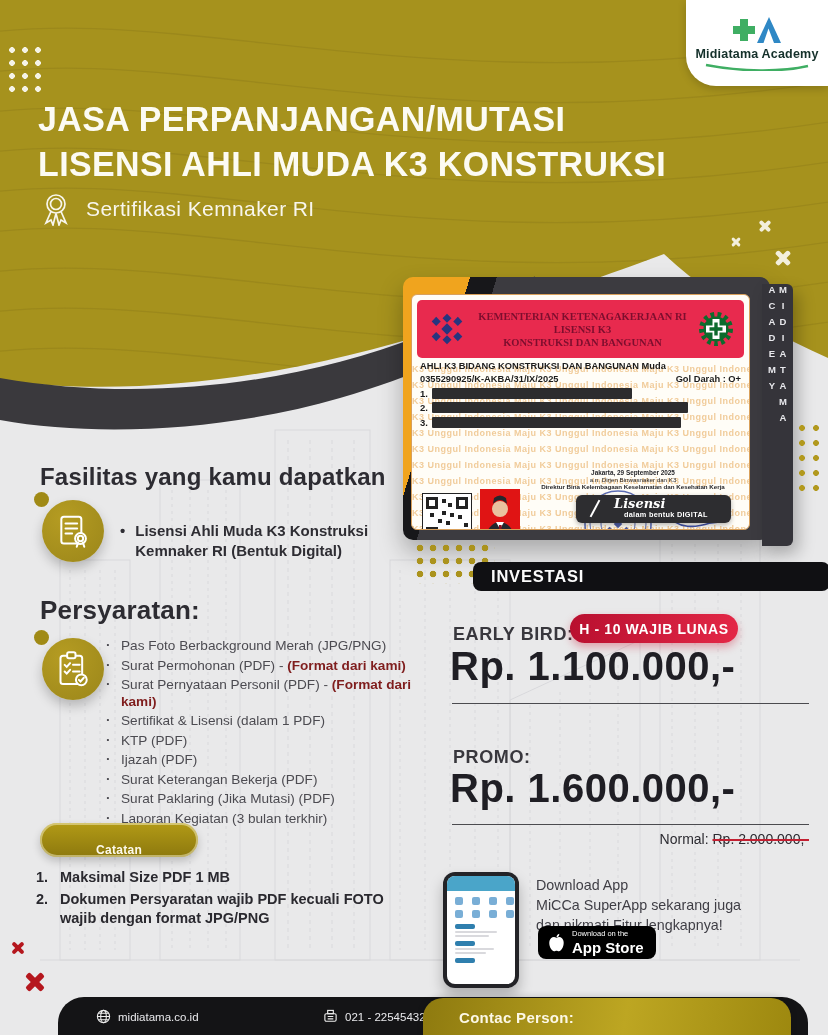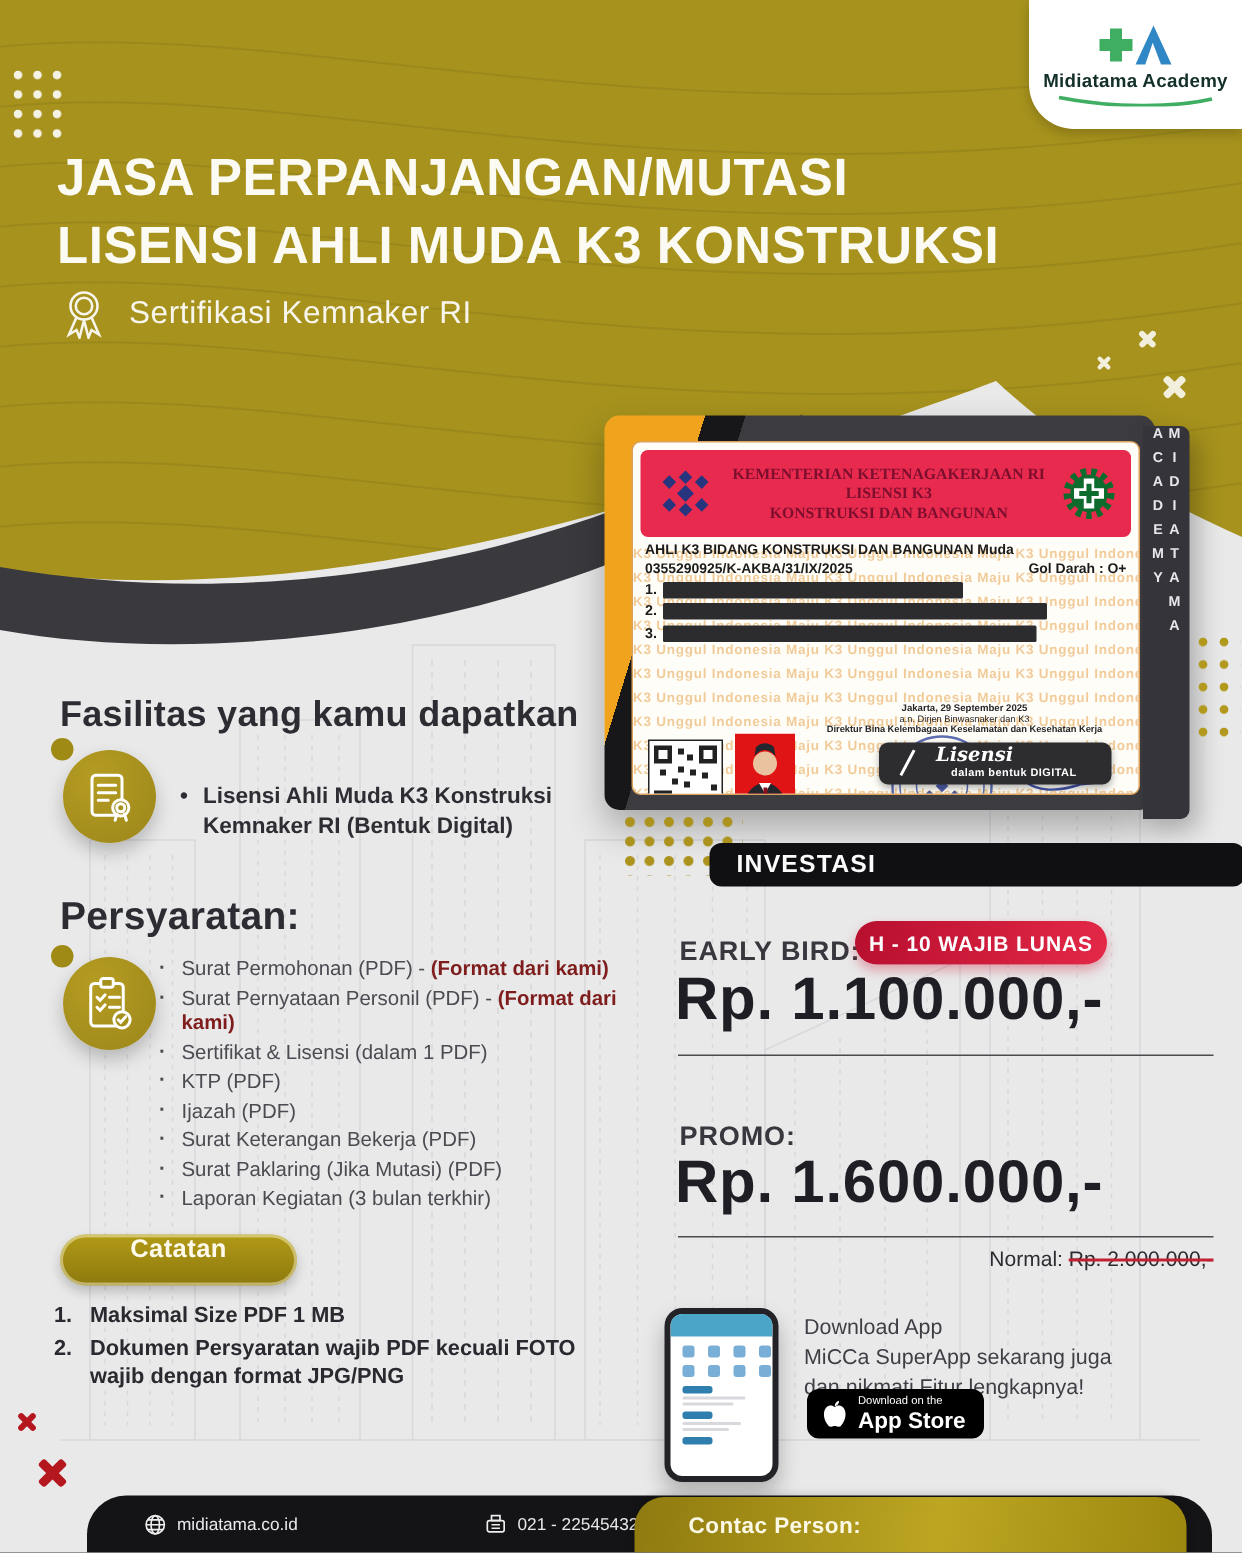--- a/index.html
+++ b/index.html
@@ -26,21 +26,21 @@
   .xm.white i{background:#f3efdd;}
   .xm.red i{background:#b5171e;}
   
   .card-frame{position:absolute;left:403px;top:277px;width:367px;height:263px;border-radius:10px;
       background:linear-gradient(107deg,#f0a41e 0 15%,#17171a 15% 21%,#3c3b40 21% 100%);
       box-shadow:0 12px 24px rgba(0,0,0,.28);}
   .side-strip{position:absolute;left:762px;top:284px;width:31px;height:262px;background:#35343a;border-radius:0 6px 6px 0;
       display:flex;align-items:center;justify-content:center;box-shadow:6px 8px 16px rgba(0,0,0,.25);}
   .side-strip span{writing-mode:vertical-rl;text-orientation:upright;color:#e8e8ec;font-size:9.5px;font-weight:700;
       letter-spacing:5px;word-spacing:16px;}
-  .lic-card{position:absolute;left:421px;top:294px;width:337px;height:234px;background:#fffdf7;border-radius:6px;
+  .lic-card{position:absolute;left:411px;top:294px;width:337px;height:234px;background:#fffdf7;border-radius:6px;
       border:1.5px solid #d9a05b;overflow:hidden;}
   .lic-head{position:absolute;left:5px;right:5px;top:5px;height:58px;background:#e82a4e;border-radius:5px;
       display:flex;align-items:center;}
   .lic-head .ctr{flex:1;text-align:center;font-family:"Liberation Serif",serif;font-weight:700;color:#7d0e2e;
       font-size:10.5px;line-height:13px;padding:0 2px;}
   .wm{position:absolute;left:0;top:66px;right:0;bottom:0;overflow:hidden;opacity:.55;pointer-events:none;}
   .wm div{white-space:nowrap;font-size:9px;font-weight:700;color:#e5a44f;line-height:16px;letter-spacing:.5px;}
   .lic-body{position:absolute;left:8px;right:8px;top:66px;bottom:0;font-weight:700;color:#1b1b1b;}
   .lic-line1{font-size:9.3px;}
   .lic-line2{display:flex;justify-content:space-between;font-size:9.3px;margin-top:3px;}
@@ -62,21 +62,21 @@
       box-shadow:0 6px 12px rgba(0,0,0,.22);}
   .gold-ic::before{content:"";position:absolute;left:-8px;top:-8px;width:15px;height:15px;border-radius:50%;background:#a08a16;}
   .fas-item{position:absolute;left:120px;top:521px;font-size:15px;font-weight:700;color:#2e2d33;line-height:20px;display:flex;gap:10px;}
   .fas-item .b{font-size:15px;}
   .req-list{position:absolute;left:104px;top:638px;width:318px;list-style:none;margin:0;padding:0;}
   .req-list li{position:relative;padding-left:17px;font-size:13.6px;color:#4c4b51;line-height:16.5px;margin-bottom:3px;}
   .req-list li::before{content:"·";position:absolute;left:2px;top:-1px;font-weight:700;color:#4c4b51;}
   .req-list b{color:#7f1d1d;}
   .catatan-pill{position:absolute;left:40px;top:823px;width:158px;height:34px;border-radius:18px;
       background:linear-gradient(180deg,#b29a16,#8d790e);box-shadow:inset 0 0 0 2px rgba(255,250,220,.45),0 4px 8px rgba(0,0,0,.2);
-      display:flex;align-items:flex-start;justify-content:center;color:#fdfaec;font-weight:800;font-size:17px;letter-spacing:.3px;}
+      display:flex;align-items:flex-end;justify-content:center;color:#fdfaec;font-weight:800;font-size:12px;letter-spacing:.3px;}
   .notes{position:absolute;left:36px;top:868px;width:382px;color:#2a292f;font-weight:700;font-size:14.5px;line-height:19px;}
   .note{display:flex;gap:8px;margin-bottom:3px;}
   .note .num{flex:0 0 16px;}
   
   .inv-bar{position:absolute;left:452px;top:562px;width:357px;height:29px;background:#101013;border-radius:8px;
       color:#fbfbfb;font-weight:800;font-size:16.5px;letter-spacing:.8px;line-height:29px;padding-left:18px;box-sizing:border-box;margin-left:21px;}
   .lbl{position:absolute;color:#38373d;font-size:18px;font-weight:600;letter-spacing:.6px;}
   .price{position:absolute;color:#1f1e24;font-size:40px;font-weight:800;letter-spacing:.5px;}
   .hline{position:absolute;left:452px;width:357px;height:1px;background:#4b4b4f;}
   .eb-badge{position:absolute;left:570px;top:614px;width:168px;height:29px;border-radius:15px;
@@ -348,20 +348,21 @@
       <rect x="9" y="8" width="26" height="34" rx="3"></rect>
       <rect x="17" y="4" width="10" height="7" rx="2" fill="#a5901c"></rect>
       <path d="M14,19 l2.5,2.5 l4,-4.5 M24,19 h8"></path>
       <path d="M14,27 l2.5,2.5 l4,-4.5 M24,27 h8"></path>
       <circle cx="34" cy="37" r="6.5" fill="#a5901c"></circle>
       <path d="M31,37 l2,2 l4,-4.5"></path>
     </svg>
   </div>
 
   <ul class="req-list">
+    <li><span>Pas Foto Berbackground Merah (JPG/PNG)</span><b></b></li>
     <li><span>Surat Permohonan (PDF) - </span><b>(Format dari kami)</b></li>
     <li><span>Surat Pernyataan Personil (PDF) - </span><b>(Format dari kami)</b></li>
     <li><span>Sertifikat &amp; Lisensi (dalam 1 PDF)</span><b></b></li>
     <li><span>KTP (PDF)</span><b></b></li>
     <li><span>Ijazah (PDF)</span><b></b></li>
     <li><span>Surat Keterangan Bekerja (PDF)</span><b></b></li>
     <li><span>Surat Paklaring (Jika Mutasi) (PDF)</span><b></b></li>
     <li><span>Laporan Kegiatan (3 bulan terkhir)</span><b></b></li>
   </ul>
 

